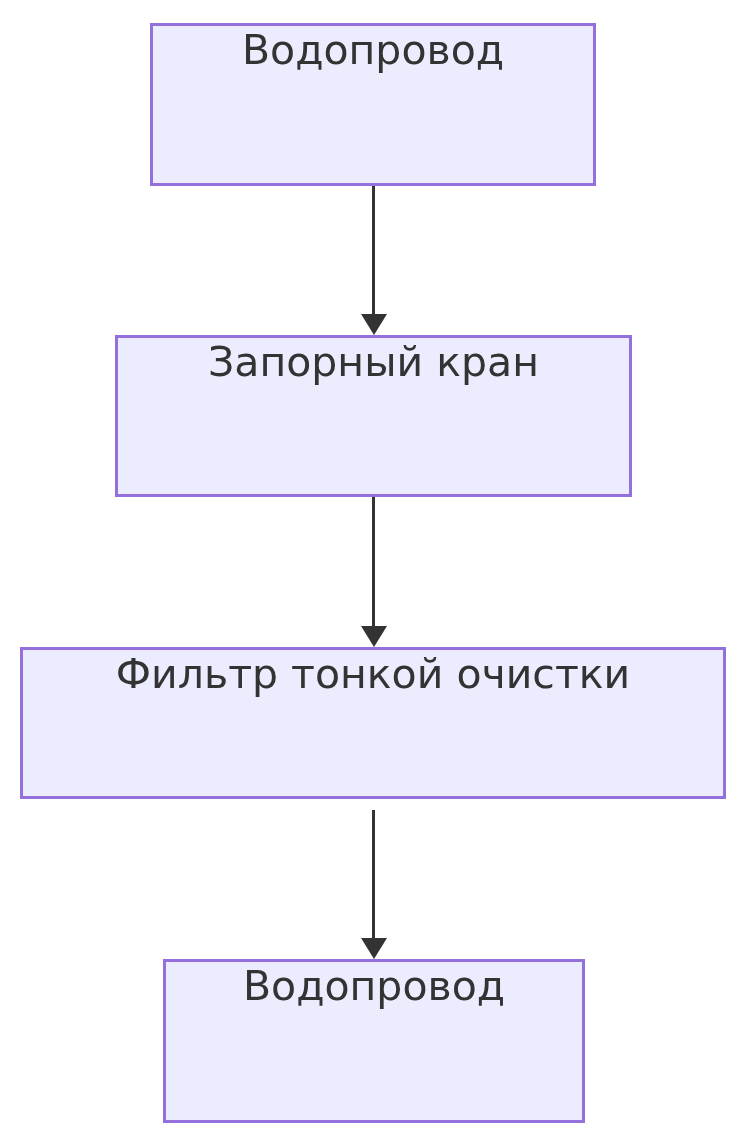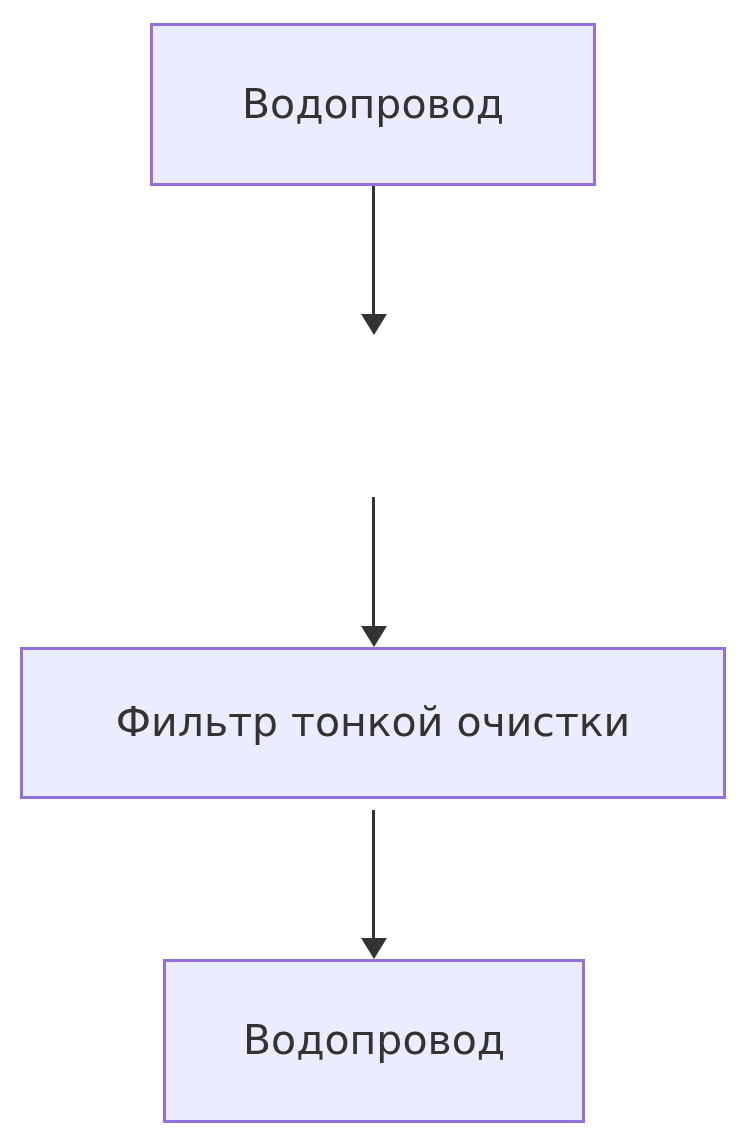--- a/index.html
+++ b/index.html
@@ -19,21 +19,20 @@
     width: 748px;
     height: 1146px;
     background: var(--background);
     overflow: hidden;
   }
   .node {
     position: absolute;
     background: var(--node-fill);
     border: 3px solid var(--node-border);
     display: flex;
-    align-items: center;
     justify-content: center;
   }
   .node-label {
     color: var(--node-text);
     font-size: 41px;
     line-height: 1.2;
     white-space: nowrap;
     text-align: center;
   }
   .node-1 { left: 150px; top:  23px; width: 446px; height: 163px; }
@@ -72,20 +71,23 @@
 
   <div class="node node-1">
     <span class="node-label">Водопровод</span>
   </div>
 
   <div class="edge edge-1">
     <div class="edge-line"></div>
     <div class="edge-head"></div>
   </div>
 
+  <div class="node node-2">
+    <span class="node-label">Запорный кран</span>
+  </div>
 
   <div class="edge edge-2">
     <div class="edge-line"></div>
     <div class="edge-head"></div>
   </div>
 
   <div class="node node-3">
     <span class="node-label">Фильтр тонкой очистки</span>
   </div>
 

